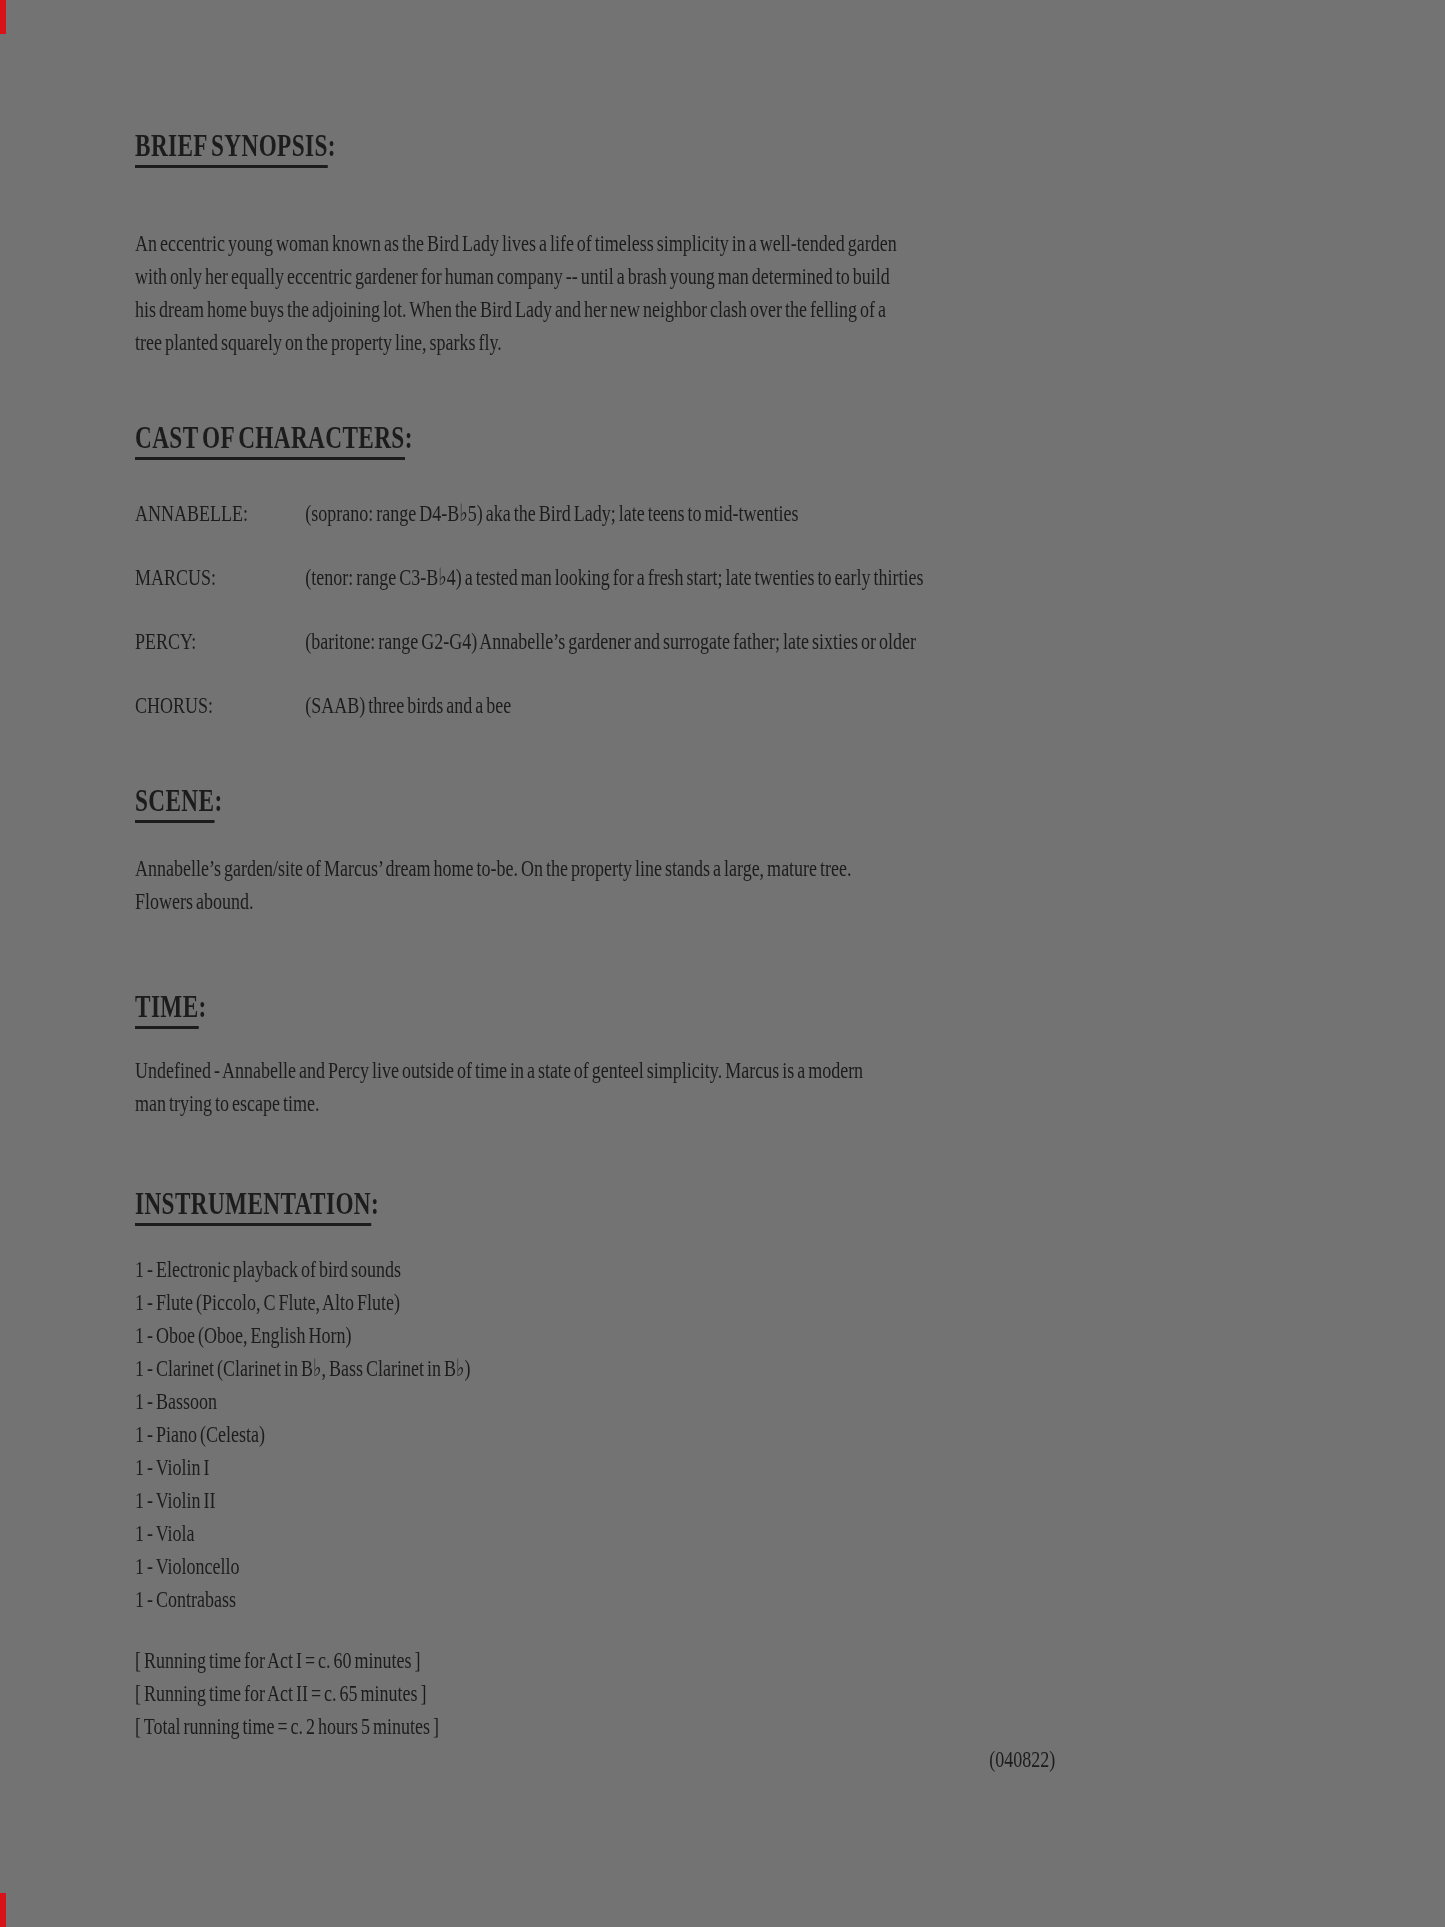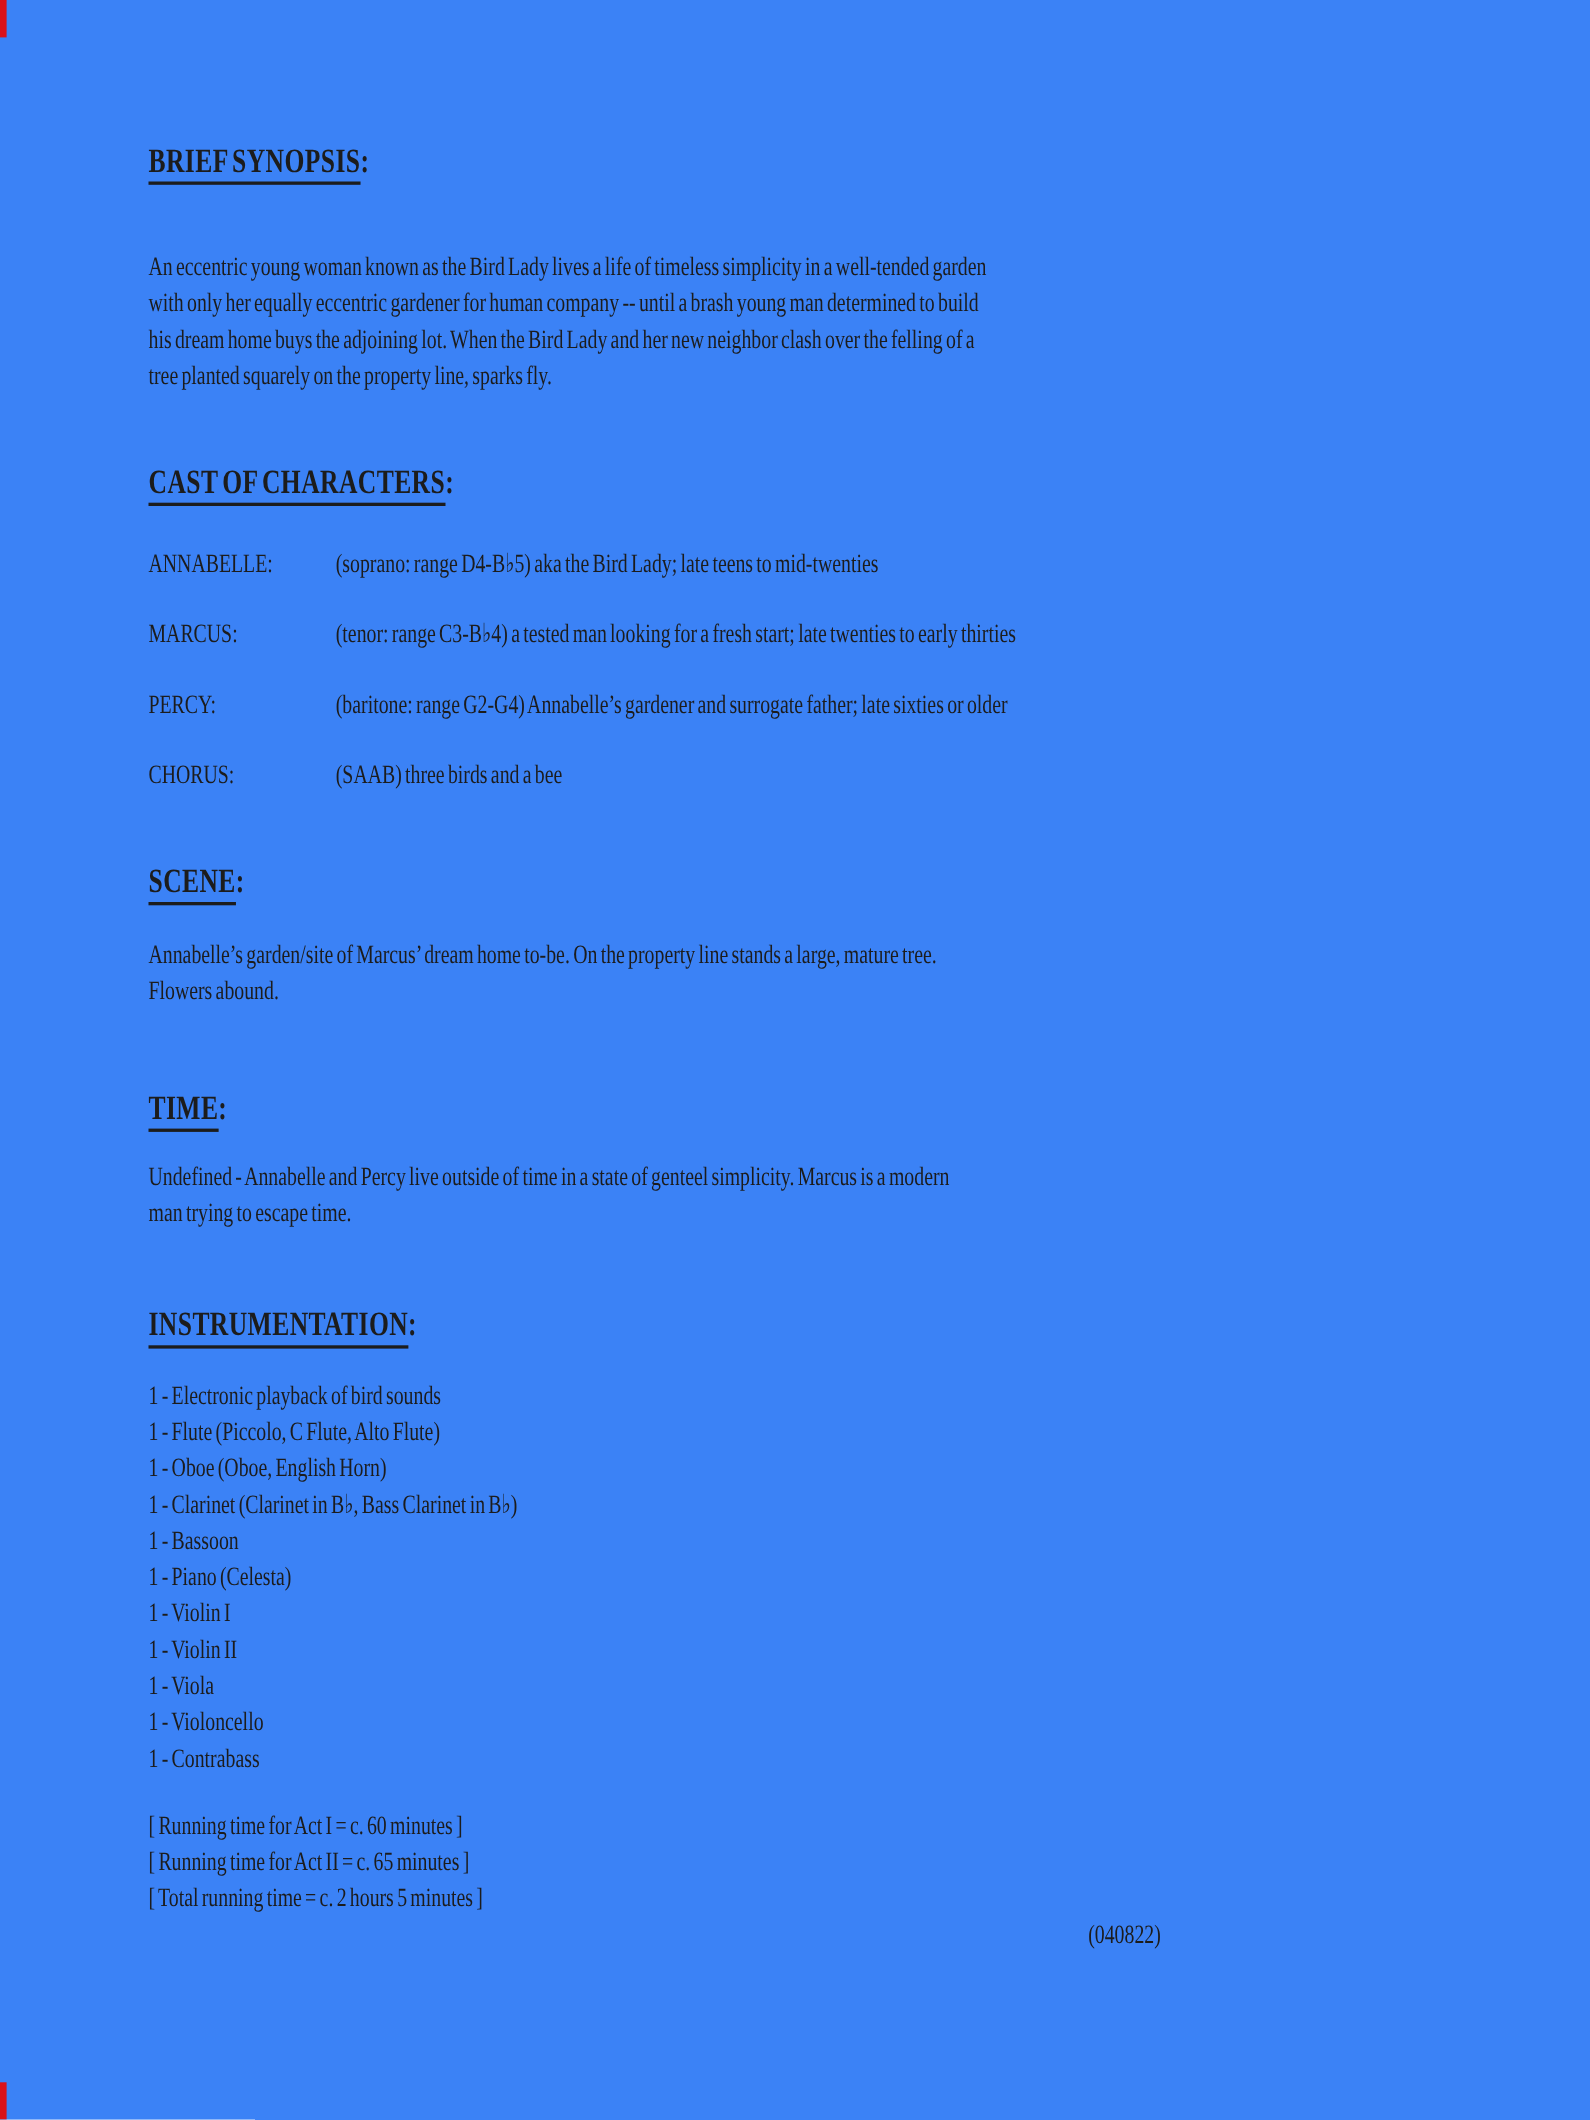--- a/index.html
+++ b/index.html
@@ -1,20 +1,20 @@
 <!DOCTYPE html>
 <html><head>
 <meta charset="utf-8">
 <style>
   html, body { margin: 0; padding: 0; background: #ffffff; }
   .page {
     position: relative;
     width: 1445px;
     height: 1927px;
-    background: #3b82f6;
+    background: #737373;
     overflow: hidden;
   }
   
   .inner {
     width: 1927px;
     transform: scaleX(0.75);
     transform-origin: 0 0;
     box-sizing: border-box;
     padding: 127px 0 0 180px;
     font-family: "Liberation Serif", "DejaVu Serif", serif;

